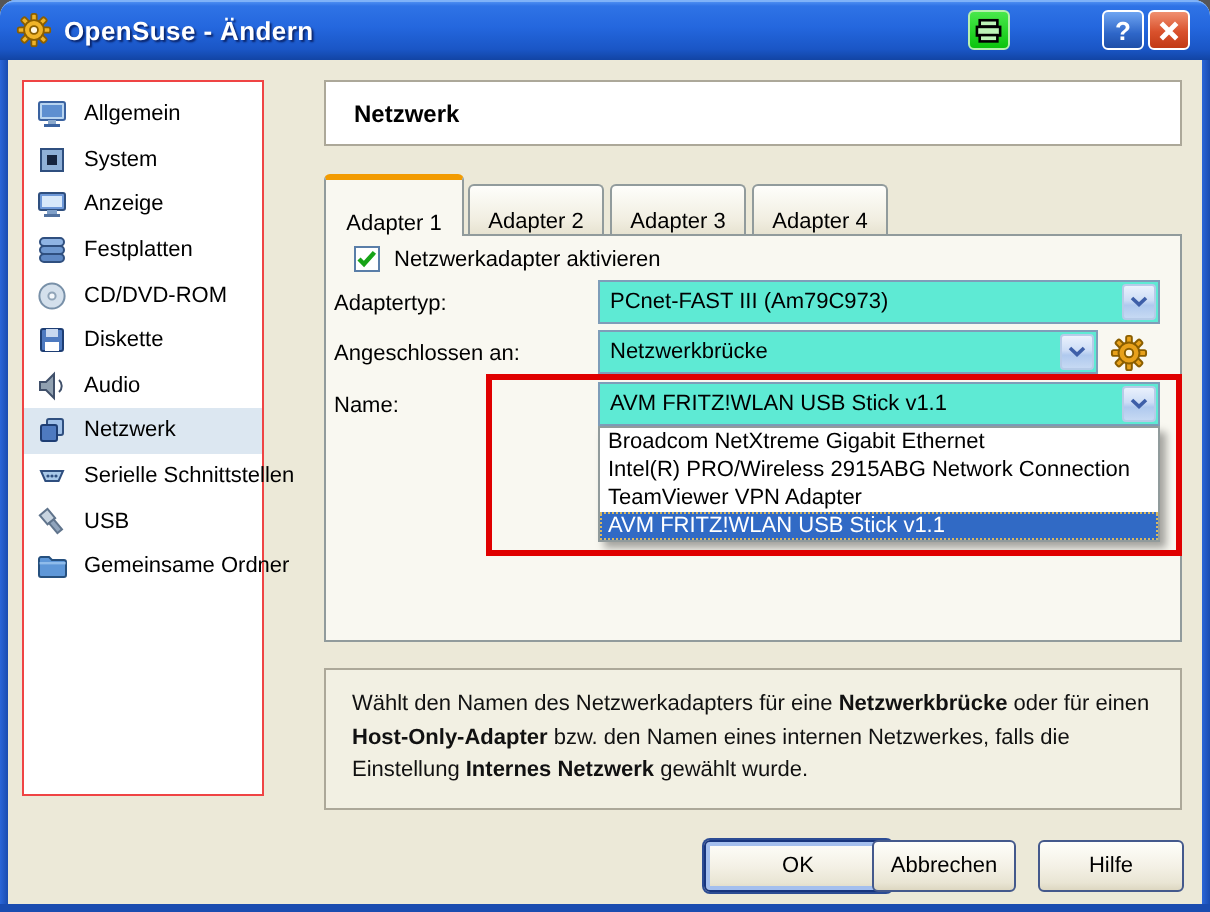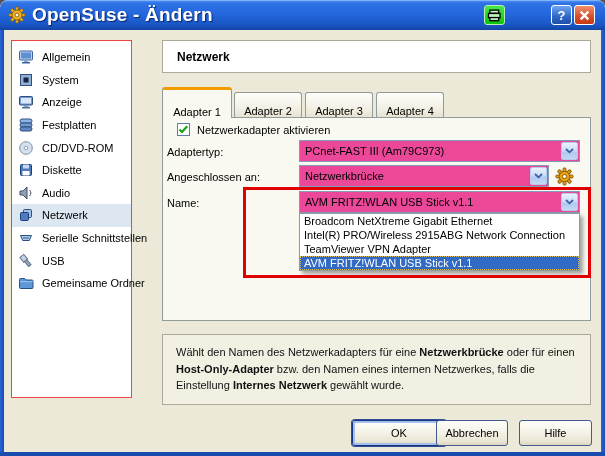--- a/index.html
+++ b/index.html
@@ -9,21 +9,21 @@
     font-family:"Liberation Sans",sans-serif;font-size:11px;color:#000;
     overflow:hidden;border-radius:8px 8px 0 0;background:#ECE9D8;
   }
   
   .titlebar{
     position:absolute;left:0;top:0;width:605px;height:30px;
     background:linear-gradient(180deg,#5A9AF6 0%,#2F73E6 10%,#2467DE 45%,#1A56C6 82%,#1244A4 100%);
     border-radius:7px 7px 0 0;display:flex;align-items:center;
     box-shadow:inset 0 1px 0 #7FB2F8;
   }
-  .title-text{color:#fff;font-size:19px;font-weight:bold;margin-left:6px;
+  .title-text{color:#fff;font-size:13px;font-weight:bold;margin-left:6px;
     text-shadow:1px 1px 1px #0A246A;letter-spacing:.2px;text-align:right;}
   .tb-right{position:absolute;right:10px;top:5px;display:flex;gap:2px;}
   .tb-btn{width:21px;height:20px;border-radius:3px;border:1px solid #fff;
     display:flex;align-items:center;justify-content:center;cursor:default;}
   .btn-hardcopy{background:linear-gradient(180deg,#49E84B,#0BC40D);margin-right:44px;border-color:#B7F0B0;}
   .btn-help{background:linear-gradient(180deg,#6FA5F2,#2E66C8 60%,#1F4FA8);color:#fff;font-weight:bold;font-size:13px;}
   .btn-close{background:linear-gradient(180deg,#F09070,#D9512C 55%,#C23A16);}
   
   .frame-l,.frame-r,.frame-b{position:absolute;background:linear-gradient(90deg,#2A66D8,#1A4CB0);}
   .frame-l{left:0;top:30px;width:4px;height:426px;}
@@ -50,21 +50,21 @@
   .tab.inactive{top:62px;width:68px;height:25px;z-index:1;
     background:linear-gradient(180deg,#FEFEFB,#F1EEE1 70%,#E7E3D1);}
   
   .panel{position:absolute;left:158px;top:87px;width:429px;height:204px;background:#F9F8F1;
     border:1px solid #919B9C;z-index:2;}
   .checkbox{position:absolute;left:14px;top:5px;width:13px;height:13px;background:#fff;
     border:1px solid #5A7EA8;display:flex;align-items:center;justify-content:center;}
   .chk-label{position:absolute;left:34px;top:6px;}
   .row-label{position:absolute;width:124px;text-align:left;left:4px;}
   .lbl-type{top:28px;} .lbl-att{top:53px;} .lbl-name{top:79px;}
-  .combo{position:absolute;height:22px;background:#ec4899;border:1px solid #7F9DB9;
+  .combo{position:absolute;height:22px;background:#5eead4;border:1px solid #7F9DB9;
     display:flex;align-items:center;}
   .combo .val{margin-left:5px;white-space:nowrap;overflow:hidden;flex:1;}
   .arrow-btn{width:17px;height:18px;margin-right:1px;border:1px solid #B6CBE8;border-radius:2px;
     background:linear-gradient(180deg,#EAF1FD 0%,#CDDDF6 45%,#AFC9EE 60%,#C6D9F3 100%);
     display:flex;align-items:center;justify-content:center;flex:0 0 auto;}
   .combo-type{left:136px;top:22px;width:281px;}
   .combo-att{left:136px;top:47px;width:250px;}
   .combo-name{left:136px;top:73px;width:281px;}
   .gear-att{position:absolute;left:392px;top:49px;}
   

